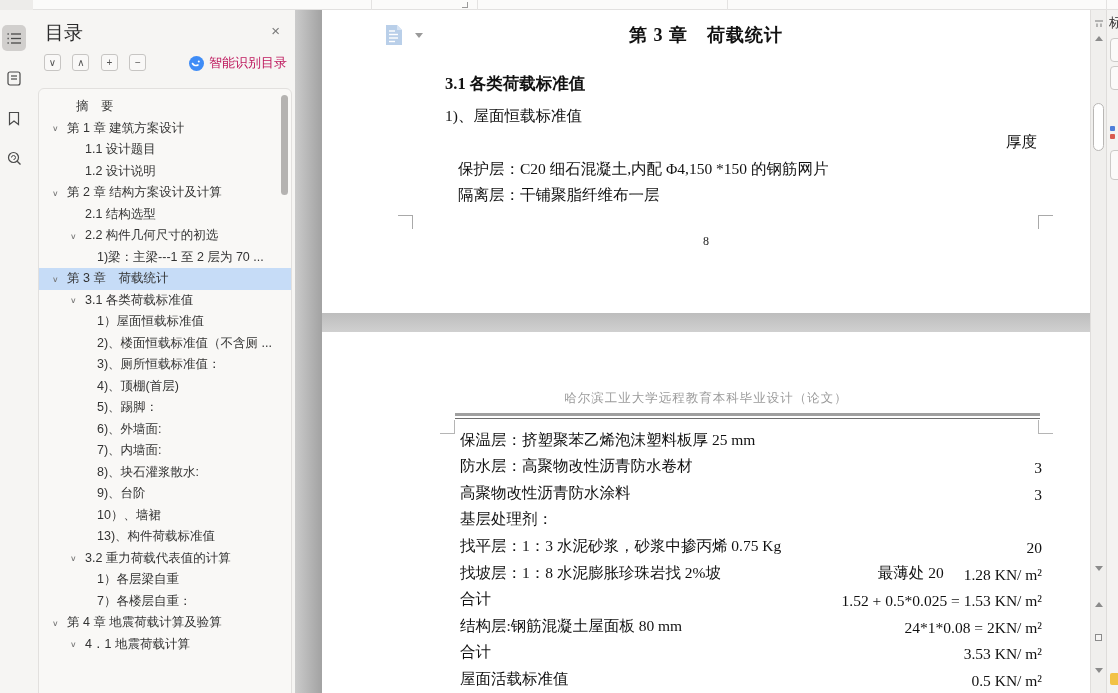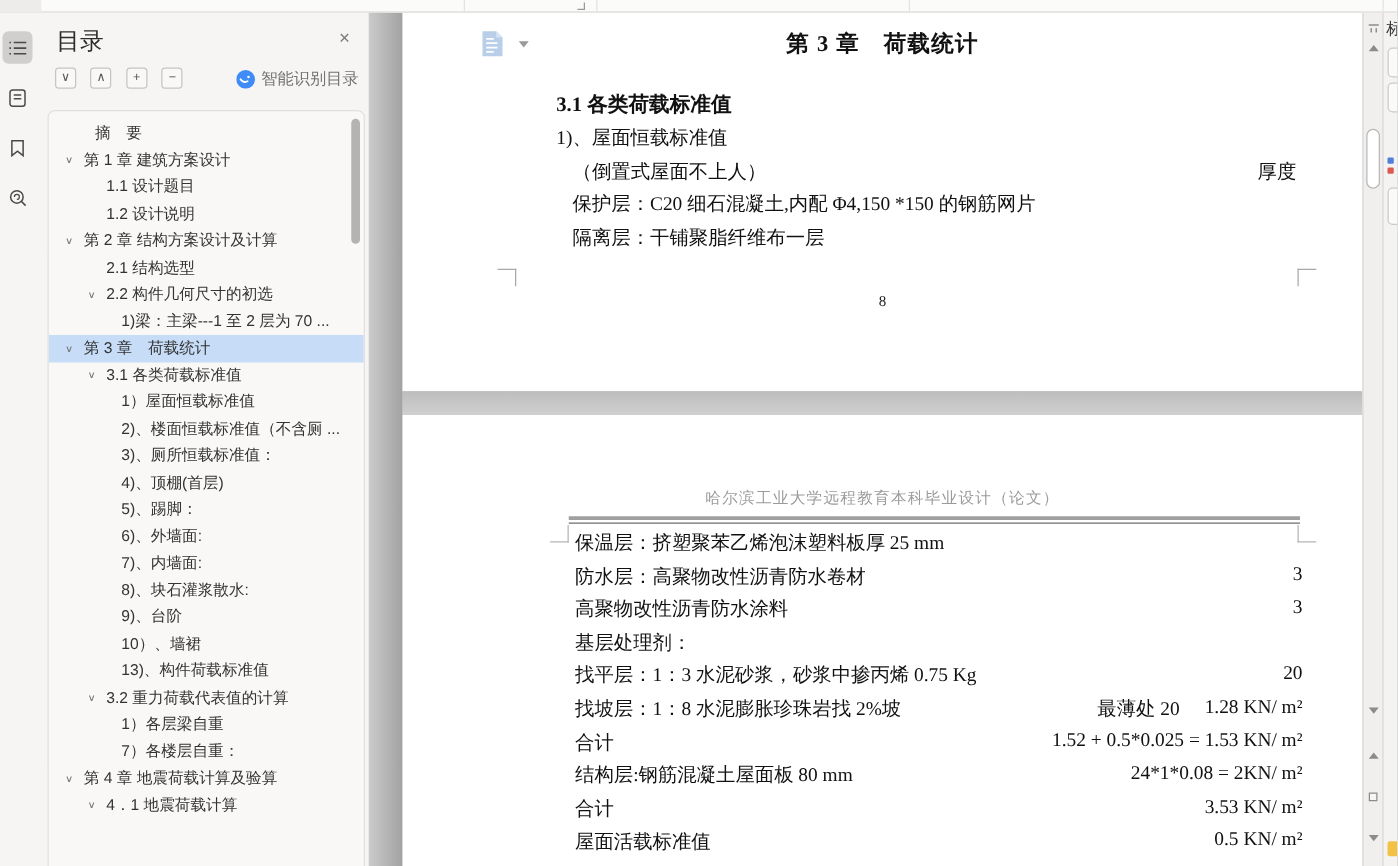--- a/index.html
+++ b/index.html
@@ -31,21 +31,21 @@
   .sidebar { position:absolute; left:28px; top:10px; width:267px; height:683px;
     background:#f6f5f3; overflow:hidden; z-index:3; }
   .sb-title { position:absolute; left:17px; top:10px; font-size:19px; color:#2b2b2b; }
   .sb-close { position:absolute; right:15px; top:12px; font-size:15px; color:#7a7a7a; cursor:pointer; }
   .sb-toolbar { position:absolute; left:16px; top:44px; width:243px; height:20px; }
   .tb-btn { display:inline-block; width:17px; height:17px; margin-right:7px;
     border:1px solid #c7c5c3; border-radius:3px; background:#f9f8f7;
     font-size:10px; line-height:15px; text-align:center; color:#555; vertical-align:top; }
   .ai-btn { float:right; height:18px; display:flex; align-items:center; cursor:pointer; }
   .ai-btn .ai-circle { width:15px; height:15px; margin-right:5px; flex:none; }
-  .ai-btn .ai-label { font-size:13px; color:#737373; }
+  .ai-btn .ai-label { font-size:13px; color:#be185d; }
 
   .toc-box { position:absolute; left:10px; top:78px; width:254px; height:640px;
     border:1px solid #e2e0de; border-radius:6px; background:#f9f8f6; padding-top:7px; overflow:hidden; }
   .toc-item { height:21.5px; display:flex; align-items:center; font-size:12.5px; color:#333;
     white-space:nowrap; overflow:hidden; cursor:default; }
   .toc-item .chev { width:15px; flex:none; font-size:9px; color:#777; transform:scaleY(.85); }
   .toc-item .chev.hidden { visibility:hidden; }
   .toc-item.lv1  { padding-left:13px; }
   .toc-item.lv1x { padding-left:22px; }
   .toc-item.lv2  { padding-left:31px; }
@@ -68,21 +68,21 @@
 
   
   .p1-icon { position:absolute; left:62px; top:14px; width:20px; height:22px; cursor:pointer; }
   .p1-caret { position:absolute; left:93px; top:23px; width:0; height:0;
     border-left:4px solid transparent; border-right:4px solid transparent; border-top:5px solid #9a9a9a; }
   .p1-title { position:absolute; left:0; right:0; top:13px; text-align:center;
     font-size:18px; font-weight:bold; letter-spacing:1px; }
   .p1-heading { position:absolute; left:123px; top:63px; font-size:16.5px; font-weight:bold; }
   .p1-lines { position:absolute; left:123px; right:53px; top:90px; }
   .p2-lines  { position:absolute; left:138px; right:48px; top:92px; }
-  .docline { height:26.6px; display:flex; align-items:flex-start; font-size:15.5px; white-space:nowrap; }
+  .docline { height:26.6px; display:flex; align-items:flex-end; font-size:15.5px; white-space:nowrap; }
   .docline .dl-left { flex:none; }
   .docline .dl-sp { flex:1; }
   .docline .dl-mid { flex:none; margin-right:20px; }
   .docline .dl-right { flex:none; }
   .docline.indent .dl-left { padding-left:13px; }
   .pnum { position:absolute; left:0; right:0; top:224px; text-align:center; font-size:12px; color:#222; }
 
   .cmark { position:absolute; width:15px; height:14px; }
   .cm-tl { border-top:1px solid #a9a9a9; border-right:1px solid #a9a9a9; }
   .cm-tr { border-top:1px solid #a9a9a9; border-left:1px solid #a9a9a9; }
@@ -315,21 +315,20 @@
           </svg></span>
       <span class="p1-caret"></span>
       <div class="p1-title">第 3 章　荷载统计</div>
       <div class="p1-heading">3.1 各类荷载标准值</div>
       <div class="p1-lines" id="p1-lines">
           <div class="docline">
             <span class="dl-left">1)、屋面恒载标准值</span>
             <span class="dl-sp"></span>
           </div>
           <div class="docline indent">
-            <span class="dl-left">（倒置式屋面不上人）</span>
             <span class="dl-sp"></span>
             <span class="dl-right">厚度</span>
           </div>
           <div class="docline indent">
             <span class="dl-left">保护层：C20 细石混凝土,内配 Φ4,150 *150 的钢筋网片</span>
             <span class="dl-sp"></span>
           </div>
           <div class="docline indent">
             <span class="dl-left">隔离层：干铺聚脂纤维布一层</span>
             <span class="dl-sp"></span>

